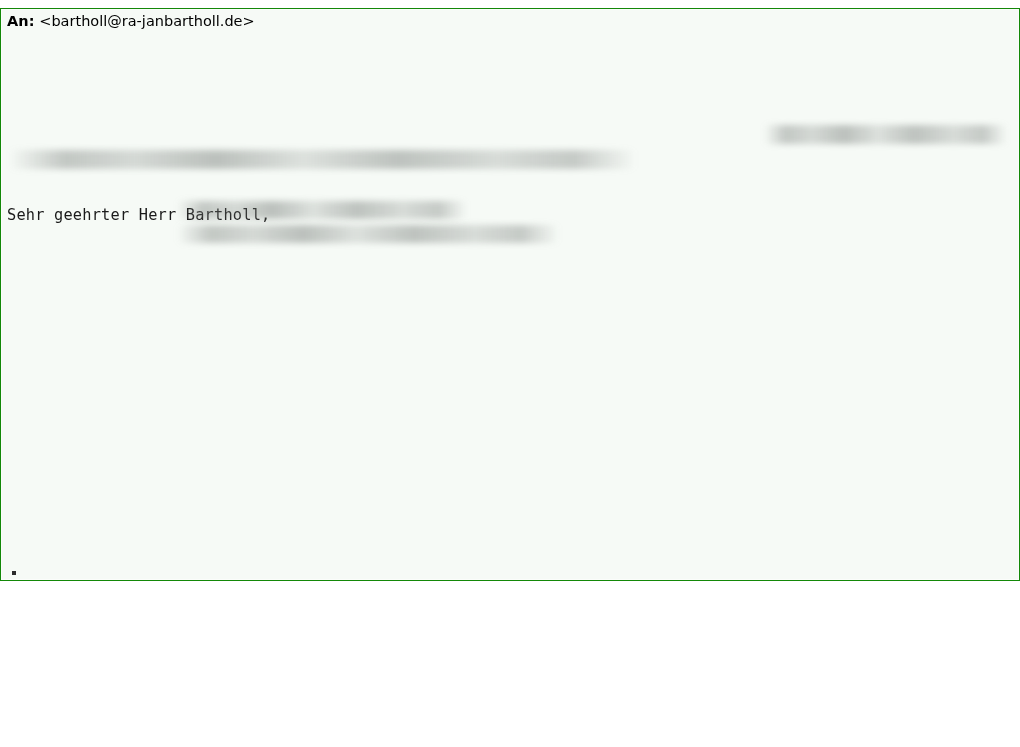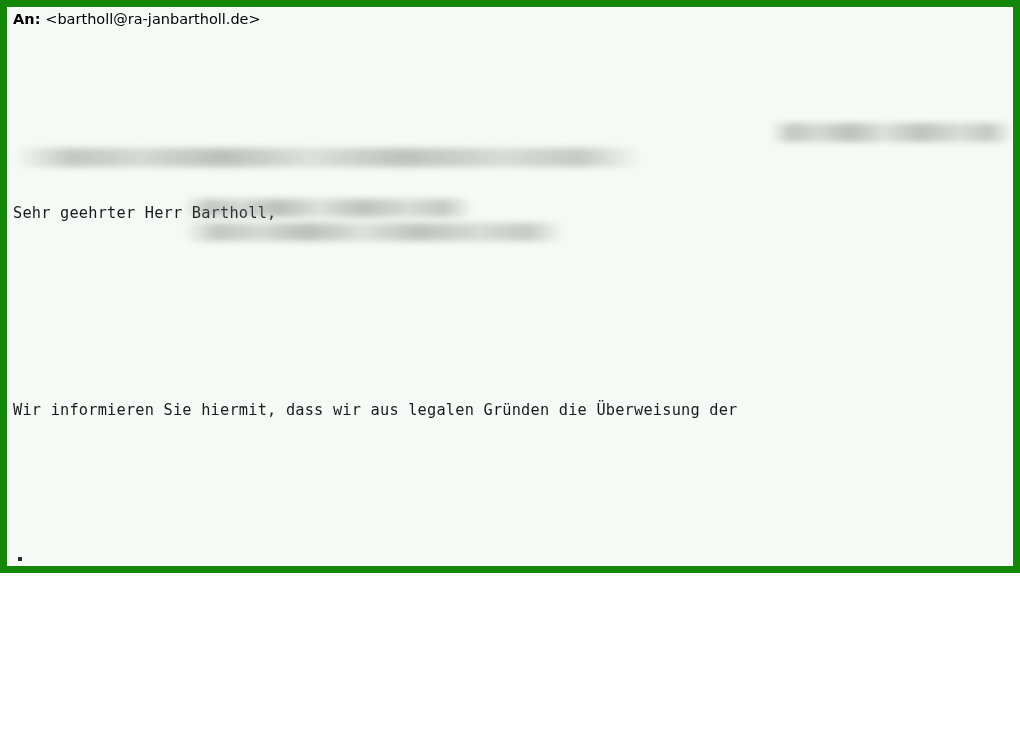--- a/index.html
+++ b/index.html
@@ -6,24 +6,25 @@
     margin: 0;
     padding: 0;
     background: #ffffff;
   }
 
   .email-frame {
     position: relative;
     width: 1020px;
     height: 573px;
     box-sizing: border-box;
-    border: 7px solid #7f1d1d;
+    border: 1px solid #7f1d1d;
     background: #f6faf6;
     overflow: hidden;
     font-family: "DejaVu Sans Mono", "Liberation Mono", monospace;
+    margin-top: 8px;
   }
 
   
   .email-frame::after {
     content: "";
     position: absolute;
     left: 0; top: 0; right: 0; bottom: 0;
     border: 1px solid rgba(255,255,255,0.55);
     pointer-events: none;
   }
@@ -105,21 +106,20 @@
     </div>
 
     <div class="msg" style="color: rgb(26, 26, 26);">
 
       <span class="spacer h1"></span>
 
       <span class="line">Sehr geehrter Herr Bartholl,</span>
 
       <span class="spacer h1"></span>
 
-      <span class="line">Wir informieren Sie hiermit, dass wir aus legalen Gründen die Überweisung der</span>
 
       <span class="spacer h1"></span>
       <span class="spacer h1"></span>
 
       <span class="line"><span>-Volständiger</span></span>
       
       
       
 
       

